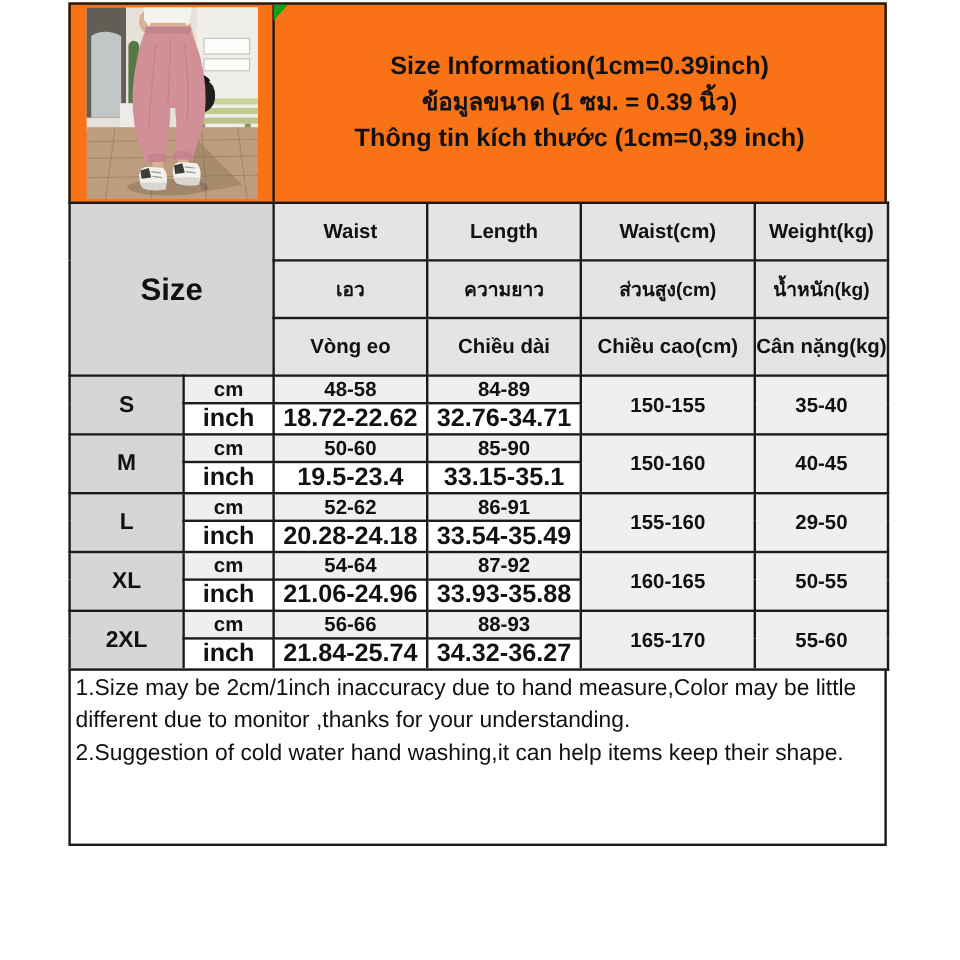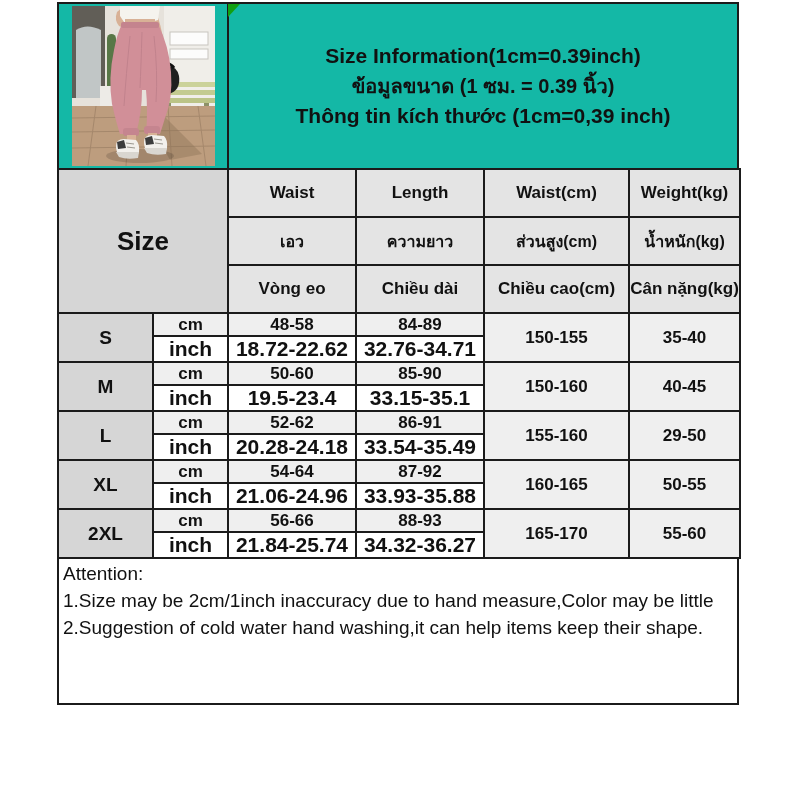--- a/index.html
+++ b/index.html
@@ -2,21 +2,21 @@
 <html><head>
 <meta charset="utf-8">
 <style>
   html,body{margin:0;padding:0;background:#ffffff;}
   body{width:800px;height:800px;position:relative;overflow:hidden;
        font-family:"Liberation Sans","DejaVu Sans",sans-serif;color:#111;}
   .sheet{position:absolute;left:57px;top:2px;width:682px;}
   *{box-sizing:border-box;}
 
   
-  .banner{height:168px;border:2px solid #1b1b1b;background:#14b8a6;
+  .banner{height:168px;border:2px solid #1b1b1b;background:#f97316;
           display:flex;position:relative;}
   .photo-cell{width:170px;border-right:2px solid #1b1b1b;
               display:flex;align-items:center;justify-content:center;}
   .title-cell{flex:1;display:flex;flex-direction:column;align-items:center;
               justify-content:center;text-align:center;}
   .title-line1,.title-line3{font-size:21px;font-weight:bold;line-height:30px;}
   .title-line2{font-size:20px;font-weight:bold;line-height:30px;}
   .flag{position:absolute;left:169px;top:0;width:0;height:0;
         border-top:13px solid #12a012;border-right:12px solid transparent;}
 
@@ -217,18 +217,18 @@
         </tr>
         <tr class="brow">
           <td class="row-inch">inch</td>
           <td class="row-inch">21.84-25.74</td>
           <td class="row-inch">34.32-36.27</td>
         </tr>
       </tbody>
   </table>
 
   <div class="attention">
-    <div>Attention:</div>
     <div>1.Size may be 2cm/1inch inaccuracy due to hand measure,Color may be little</div>
+    <div>different due to monitor ,thanks for your understanding.</div>
     <div>2.Suggestion of cold water hand washing,it can help items keep their shape.</div>
   </div>
 
 </div>
 
 </body></html>

